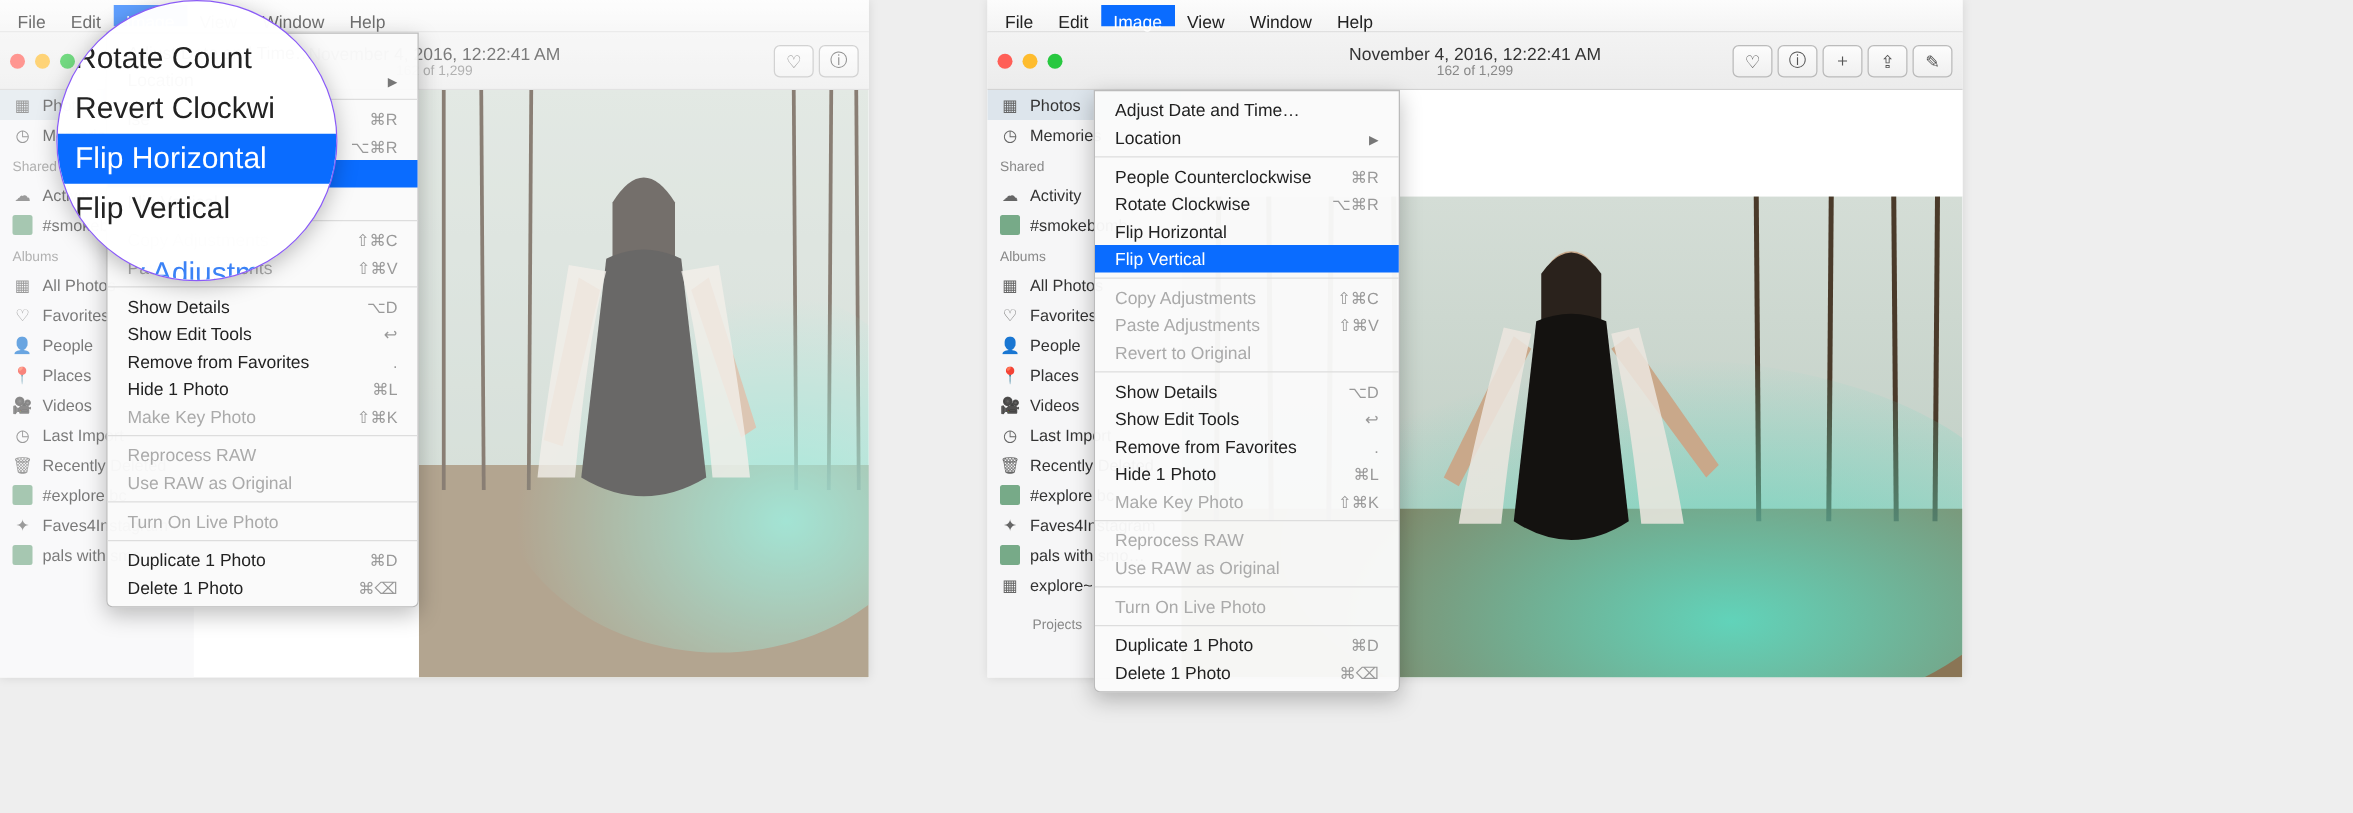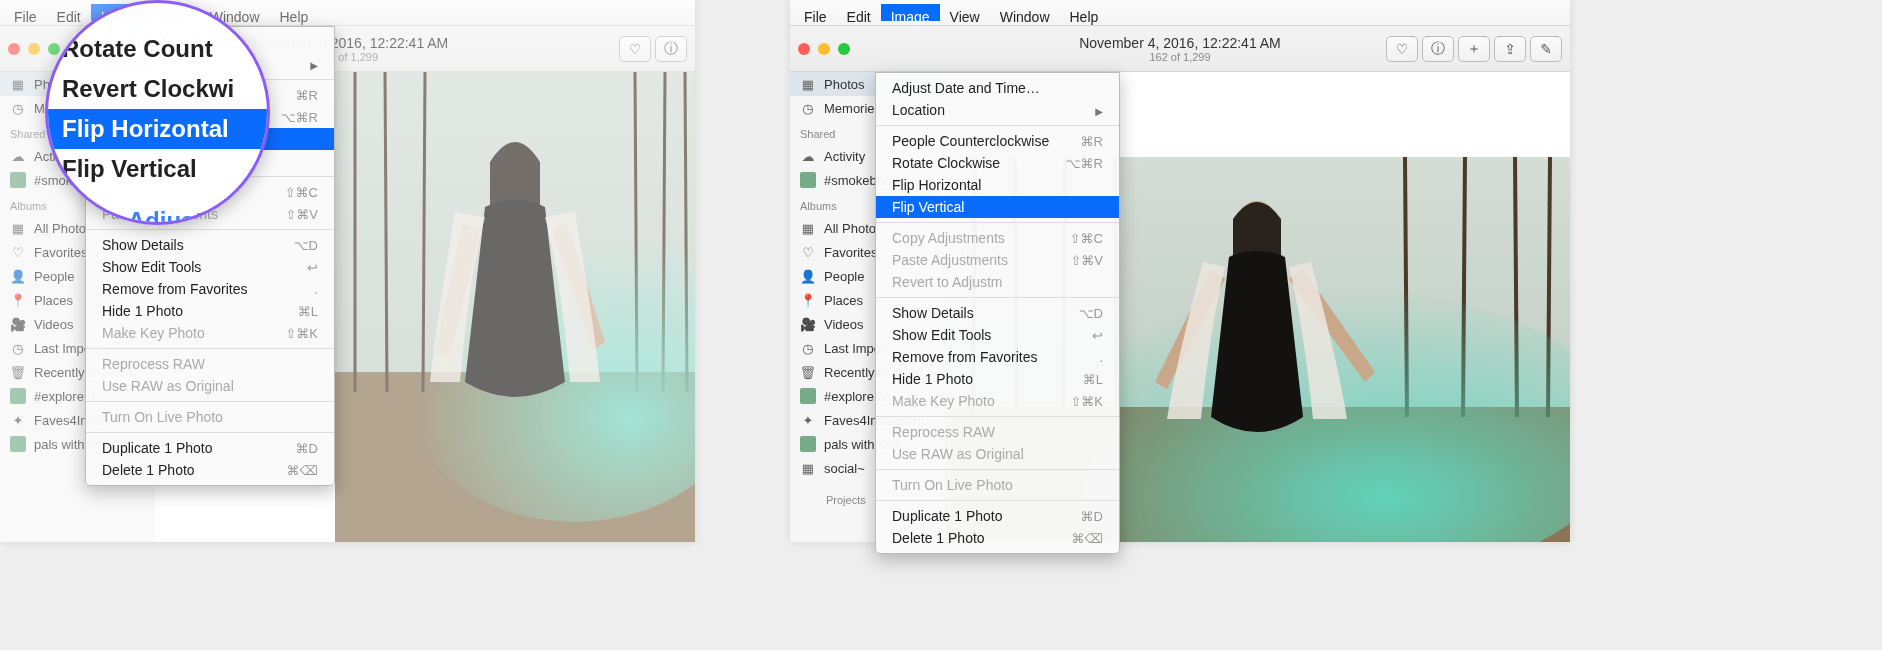--- a/index.html
+++ b/index.html
@@ -35,21 +35,21 @@
 .dropdown { position: absolute; background: rgba(250,250,250,.97); border: 1px solid #bbb; border-radius: 0 0 5px 5px; box-shadow: 0 6px 18px rgba(0,0,0,.25); font-size: 14px; color: #222; min-width: 245px; padding: 4px 0; }
 .dd-item { display: flex; justify-content: space-between; align-items: center; padding: 3px 16px; white-space: nowrap; }
 .dd-item .shortcut { color: #999; font-size: 13px; margin-left: 24px; }
 .dd-item.disabled { color: #aaa; }
 .dd-item.highlight { background: #0a6cff; color: #fff; }
 .dd-item.highlight .shortcut { color: rgba(255,255,255,.8); }
 .dd-sep { height: 1px; background: #ddd; margin: 4px 0; }
 .dd-arrow::after { content: "▶"; font-size: 10px; color: #777; }
 
 
-.magnifier { position: absolute; left: 45px; top: 0; width: 225px; height: 225px; border-radius: 50%; border: 3px solid #8b5cf6; background: rgba(255,255,255,.98); overflow: hidden; box-shadow: 0 4px 18px rgba(0,0,0,.25); z-index: 50; font-weight: bold; }
+.magnifier { position: absolute; left: 45px; top: 0; width: 225px; height: 225px; border-radius: 50%; border: 1px solid #8b5cf6; background: rgba(255,255,255,.98); overflow: hidden; box-shadow: 0 4px 18px rgba(0,0,0,.25); z-index: 50; }
 .mag-item { font-size: 24px; padding: 6px 14px; color: #222; white-space: nowrap; }
 .mag-item.highlight { background: #0a6cff; color: #fff; }
 .mag-inner { position: absolute; top: 26px; left: 0; right: 0; }
 
 
 .dropdown-left { top: 26px; left: 85px; width: 250px; z-index: 10; }
 .panel-right .dropdown { left: 85px; }
 
 
 .photo-render { position: absolute; top: 72px; bottom: 0; right: 0; overflow: hidden; }
@@ -381,21 +381,21 @@
     <div class="sb-item">
         <span class="ico">✦</span>
         <span>Faves4Instagram</span>
       </div>
     <div class="sb-item">
         <span class="ico thumb"></span>
         <span>pals with smo…</span>
       </div>
     <div class="sb-item">
         <span class="ico">▦</span>
-        <span>social~</span>
+        <span>explore~</span>
       </div>
     <div class="sb-header proj">Projects</div>
   </div>
 
   <div class="photo-top-white"></div>
   <div class="photo-render" style="left:155px;top:157px">
     <svg viewBox="0 0 625 385" preserveAspectRatio="xMidYMid slice">
       <defs>
         <linearGradient id="sky2" x1="0" y1="0" x2="0" y2="1">
             <stop offset="0" stop-color="#d4ddd6"></stop>
@@ -460,21 +460,21 @@
       <div class="dd-sep"></div>
       <div class="dd-item disabled">
         <span>Copy Adjustments</span>
         <span class="shortcut">⇧⌘C</span>
       </div>
       <div class="dd-item disabled">
         <span>Paste Adjustments</span>
         <span class="shortcut">⇧⌘V</span>
       </div>
       <div class="dd-item disabled">
-        <span>Revert to Adjustm</span>
+        <span>Revert to Original</span>
         <span class="shortcut"></span>
       </div>
       <div class="dd-sep"></div>
       <div class="dd-item">
         <span>Show Details</span>
         <span class="shortcut">⌥D</span>
       </div>
       <div class="dd-item">
         <span>Show Edit Tools</span>
         <span class="shortcut">↩</span>

